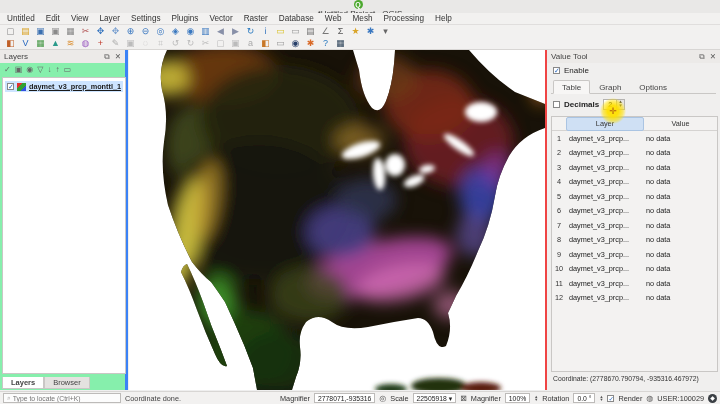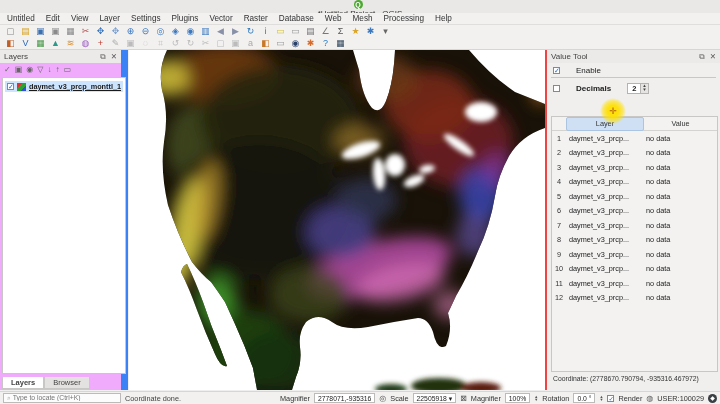--- a/index.html
+++ b/index.html
@@ -15,41 +15,41 @@
 
   
   .menubar { left:0; top:13px; width:720px; height:12px; background:#f2f1f0; display:flex; align-items:center; gap:11px; padding:0 7px; font-size:8.2px; color:#333; border-bottom:1px solid #e0dedd; }
 
   
   .toolbar { left:0; width:720px; height:13px; background:#f2f1f0; display:flex; align-items:center; gap:2px; padding:0 4px; }
   .tb1 { top:25px; } .tb2 { top:38px; height:12px; border-bottom:1px solid #d8d6d4; }
   .ticon { width:13px; height:11px; font-size:9px; line-height:11px; text-align:center; border-radius:2px; }
 
   
-  .dock { background:#f0abfc; border-right:7px solid #3b82f6; }
+  .dock { background:#86efac; border-right:3px solid #3b82f6; }
   .dock-title { height:13px; display:flex; align-items:center; padding:0 4px; font-size:8px; color:#444; background:#eceae8; }
   .dock-btns { margin-left:auto; display:flex; gap:5px; font-size:7.5px; color:#555; }
 
   .layers-dock { left:0; top:50px; width:128px; height:340px; }
   .layers-tools { height:13px; display:flex; align-items:center; gap:4px; padding:0 4px; font-size:8px; color:#666; }
   .layers-tree { position:absolute; left:2px; top:27px; width:124px; height:297px; background:#fff; border:1px solid #c9c7c5; }
   .layer-row { display:flex; align-items:center; gap:3px; margin:3px 2px; background:#cde4ff; padding:1px 2px; }
   .layer-row .name { font-size:7.3px; font-weight:bold; text-decoration:underline; color:#1a1a1a; white-space:nowrap; overflow:hidden; }
   .cbx { width:7px; height:7px; border:1px solid #888; background:#fff; font-size:7px; line-height:6px; text-align:center; color:#2a6ac0; flex:0 0 auto; }
   .licon { width:9px; height:8px; background:linear-gradient(135deg,#e03030 0 33%,#30a030 33% 66%,#3050e0 66%); flex:0 0 auto; }
   .dock-tabs { position:absolute; left:2px; bottom:1px; display:flex; font-size:7.5px; }
   .dock-tab { padding:1px 8px; border:1px solid #c9c7c5; border-top:none; background:#e4e2e0; color:#444; }
   .dock-tab.active { background:#fff; font-weight:bold; }
 
   
   .map { left:129px; top:50px; width:416px; height:340px; background:#fff; overflow:hidden; }
 
   
   .vt-dock { left:545px; top:50px; width:175px; height:340px; background:#f0efee; border-left:2px solid #ef4444; }
-  .vt-row { display:flex; align-items:center; gap:16px; padding:0 6px; }
+  .vt-row { display:flex; align-items:center; gap:4px; padding:0 6px; }
   .vt-enable { height:15px; font-size:8px; }
   .vt-tabs { display:flex; padding:0 6px; margin-top:2px; font-size:8px; }
   .vt-tab { padding:2px 8px 1px; color:#444; border:1px solid transparent; }
   .vt-tab.active { background:#f7f6f5; border:1px solid #c9c7c5; border-bottom-color:#f7f6f5; border-radius:2px 2px 0 0; }
   .vt-tabline { height:1px; background:#c9c7c5; margin:0 4px; margin-top:-1px; }
   .vt-dec { height:16px; font-size:8px; margin-top:2px;font-weight:bold; }
   .spin { display:flex; align-items:stretch; border:1px solid #b5b3b1; background:#fff; height:11px; }
   .spin .val { padding:0 4px; font-size:7.5px; line-height:10px; }
   .spin .arrows { display:flex; flex-direction:column; justify-content:center; background:#e6e4e2; border-left:1px solid #b5b3b1; font-size:4.5px; line-height:4px; padding:0 1px; color:#444; }
   .vt-table { position:absolute; left:4px; top:66px; width:167px; height:256px; background:#f3f2f1; border:1px solid #c9c7c5; font-size:7.3px; }
@@ -59,21 +59,21 @@
   .vt-th.layer { width:78px; background:#cfe0f4; border:1px solid #aac4e2; border-radius:2px; line-height:12px; }
   .vt-th.value { flex:1; }
   .vt-tr { display:flex; height:14.5px; align-items:center; color:#222; }
   .vt-td.num { width:14px; text-align:center; color:#333; }
   .vt-td.layer { width:78px; padding-left:3px; white-space:nowrap; overflow:hidden; }
   .vt-td.value { flex:1; padding-left:2px; }
   .vt-coord { position:absolute; left:6px; bottom:8px; font-size:6.8px; color:#333; white-space:nowrap; }
 
   
   .statusbar { left:0; top:391px; width:720px; height:13px; background:#f2f1f0; border-top:1px solid #d8d6d4; display:flex; align-items:center; font-size:7.3px; color:#333; padding:0 3px; gap:4px; }
-  .locate { width:118px; height:10px; border:1px solid #bdbbb9; background:#fcfcfc; font-size:6.8px; color:#999; display:flex; align-items:flex-start; gap:2px; padding:0 3px; }
+  .locate { width:118px; height:10px; border:1px solid #bdbbb9; background:#fcfcfc; font-size:6.8px; color:#999; display:flex; align-items:center; gap:2px; padding:0 3px; }
   .locate input { border:none; outline:none; width:100%; font-size:6.8px; background:transparent; color:#777; }
   .sb-field { background:#fff; border:1px solid #bdbbb9; height:10px; line-height:9px; padding:0 3px; font-size:6.8px; color:#222; }
   .sb-label { color:#333; }
   .sb-spin { display:flex; flex-direction:column; font-size:4px; line-height:3.5px; color:#555; }
   .sb-check { width:7px; height:7px; border:1px solid #888; background:#fff; font-size:6.5px; line-height:6px; text-align:center; color:#2a6ac0; }
   .sb-icon { font-size:8px; color:#555; }
   .msg-icon { width:9px; height:9px; border-radius:50%; background:#3a3f44; color:#fff; font-size:6px; line-height:9px; text-align:center; }
 
   
   .cursor-hi { left:600px; top:98px; width:26px; height:26px; border-radius:50%;
@@ -268,20 +268,25 @@
       <span>Value Tool</span>
       <div class="dock-btns">
         <span>⧉</span>
         <span>✕</span>
       </div>
     </div>
     <div class="vt-row vt-enable">
       <span class="cbx">✓</span>
       <span>Enable</span>
     </div>
+    <div class="vt-tabs">
+      <span class="vt-tab active">Table</span>
+      <span class="vt-tab">Graph</span>
+      <span class="vt-tab">Options</span>
+    </div>
     <div class="vt-tabline"></div>
     <div class="vt-row vt-dec">
       <span class="cbx" style="color:transparent"></span>
       <span>Decimals</span>
       <div class="spin">
         <span class="val">2</span>
         <span class="arrows">
             <span>▲</span>
             <span>▼</span>
           </span>

